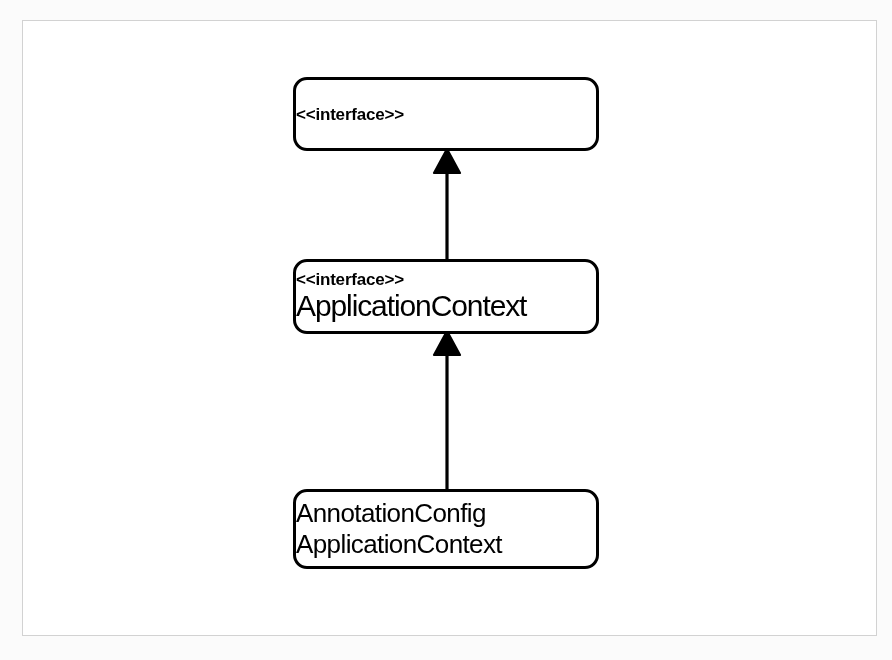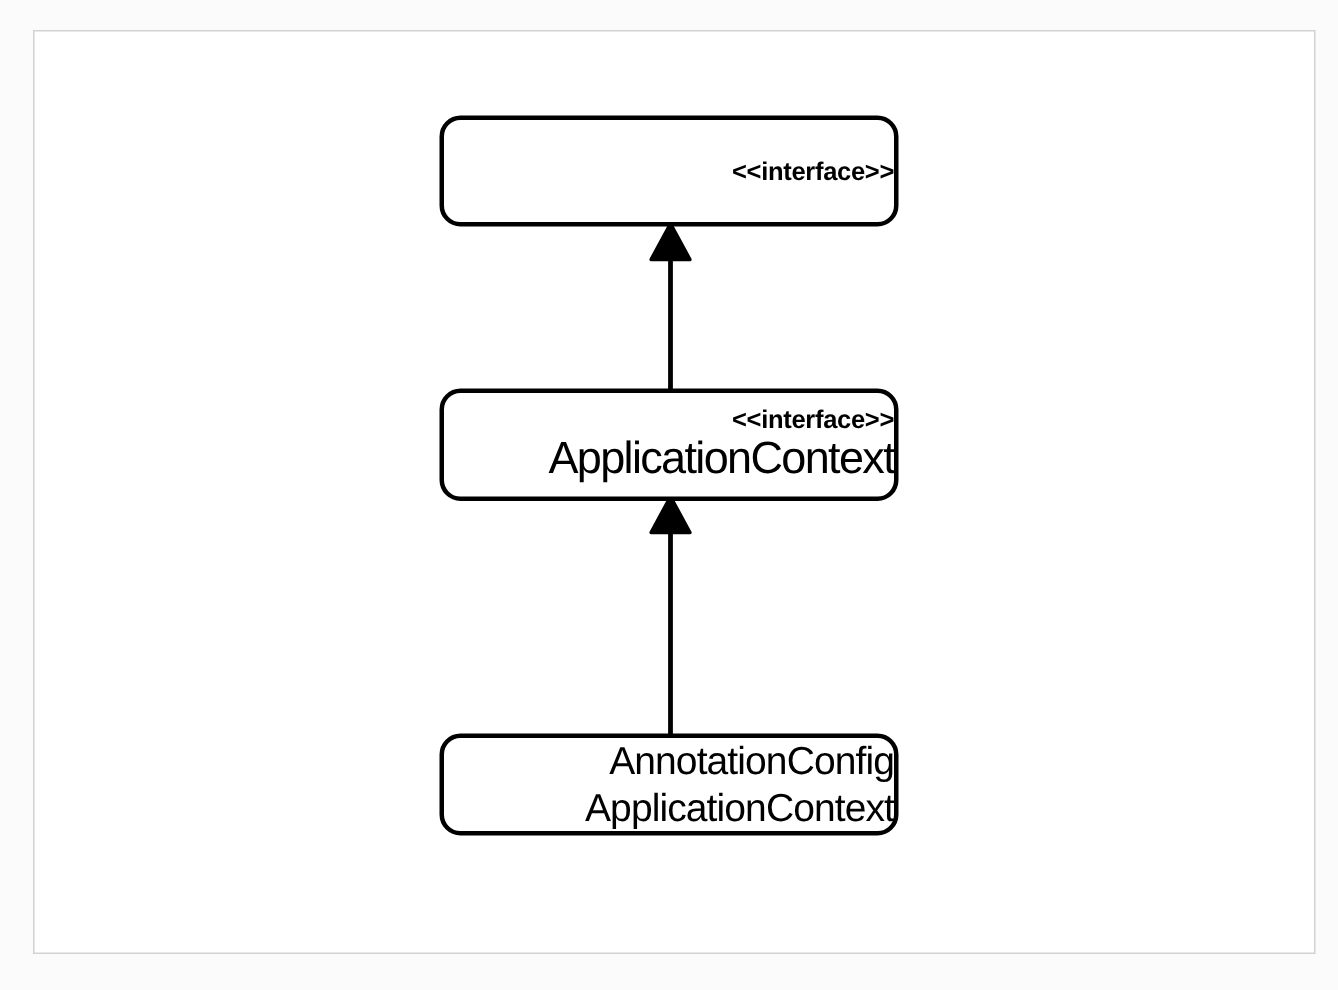--- a/index.html
+++ b/index.html
@@ -36,21 +36,21 @@
 
   
   .uml-node {
     position: absolute;
     box-sizing: border-box;
     background: #ffffff;
     border: 3.5px solid #000000;
     border-radius: 14px;
     display: flex;
     flex-direction: column;
-    align-items: flex-end;
+    align-items: flex-start;
     justify-content: center;
     z-index: 3;
   }
 
   .node-stereotype {
     font-size: 17px;
     font-weight: bold;
     line-height: 19px;
     color: #000000;
     letter-spacing: -0.2px;
@@ -83,21 +83,21 @@
   #node-applicationcontext {
     left: 293px;
     top: 259px;
     width: 306px;
     height: 75px;
   }
   #node-annotationconfigapplicationcontext {
     left: 293px;
     top: 489px;
     width: 306px;
-    height: 68px;
+    height: 80px;
   }
 
   
   .generalization {
     position: absolute;
     z-index: 2;
     overflow: visible;
   }
   #arrow-appctx-to-beanfactory {
     left: 420px;

